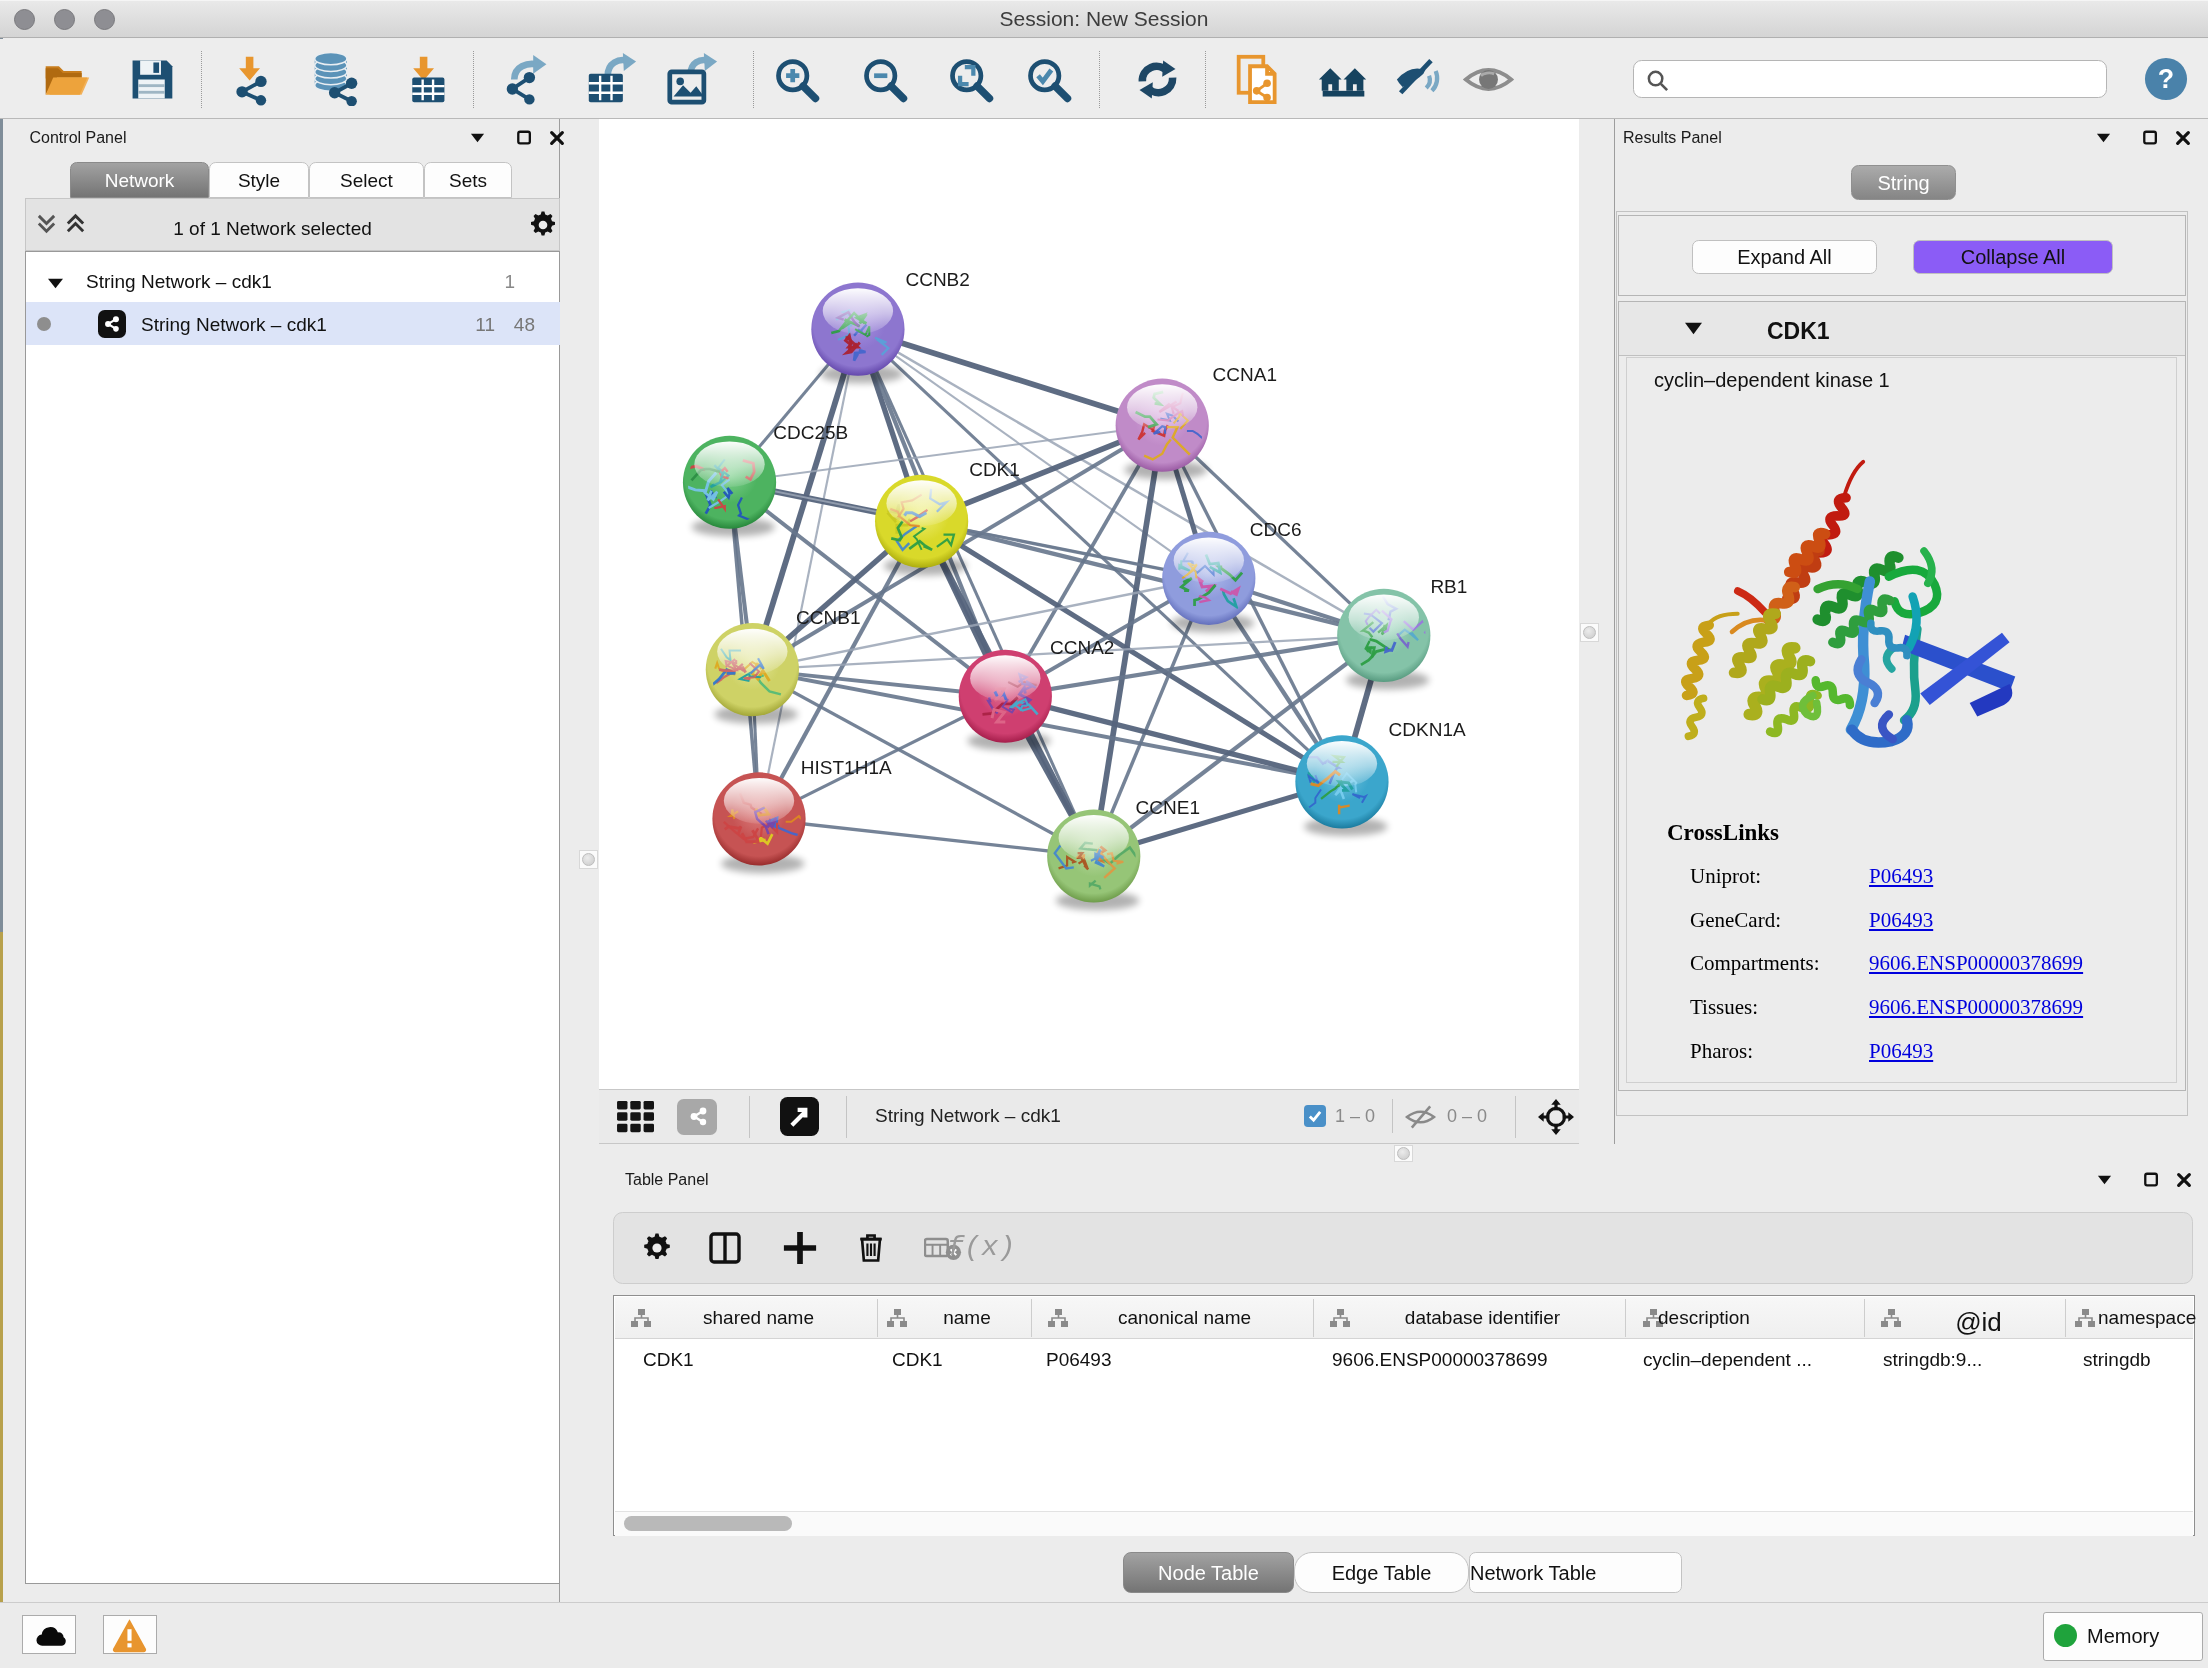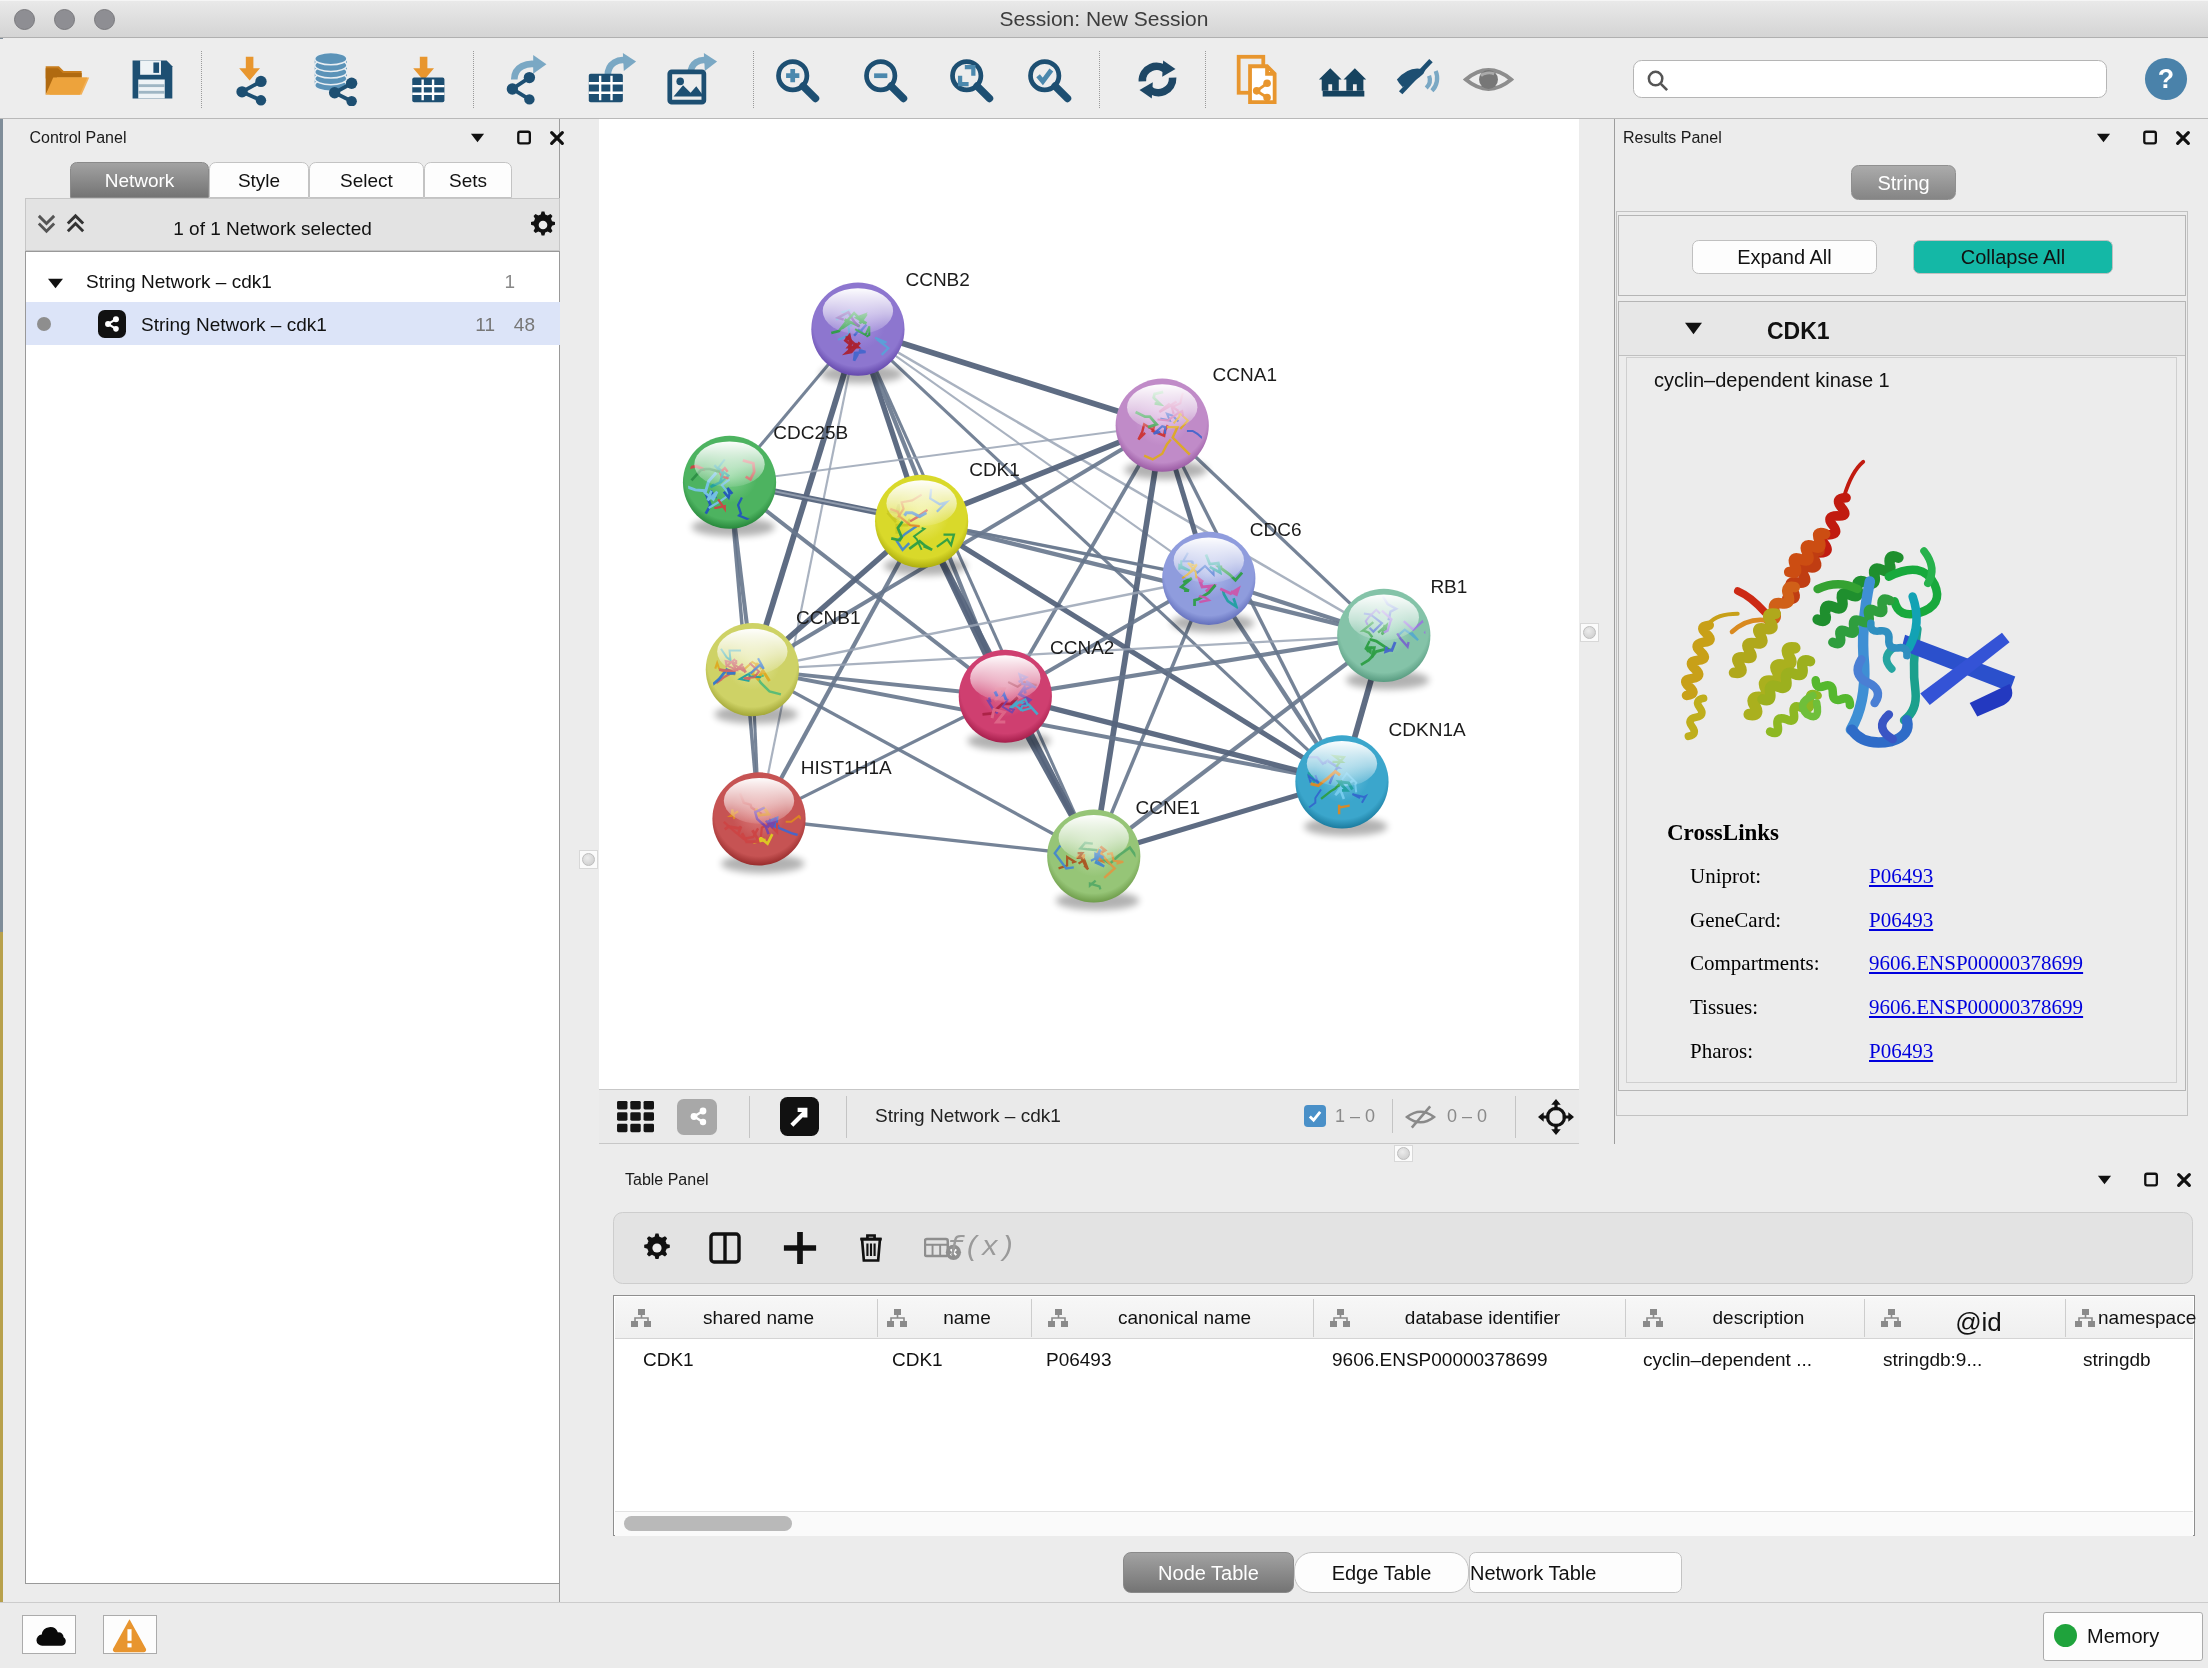--- a/index.html
+++ b/index.html
@@ -642,21 +642,21 @@
 <svg style="position:absolute;left:2142px;top:130px" width="17" height="16" viewBox="0 0 18 18">
     <rect x="2" y="2" width="13" height="13" fill="none" stroke="#111" stroke-width="2.6" rx="2"></rect>
   </svg>
 <svg style="position:absolute;left:2174px;top:130px" width="18" height="16" viewBox="0 0 18 18">
     <path d="M3 3 L15 15 M15 3 L3 15" stroke="#111" stroke-width="3.6" stroke-linecap="round"></path>
   </svg>
 <div class="abs" style="left:1851px;top:165px;width:105px;height:35px;background:linear-gradient(#ababab,#858585);border:1px solid #909090;border-radius:7.6px;color:#fff;font-size:20px;text-align:center;line-height:34px">String</div>
 <div class="abs" style="left:1616px;top:211px;width:572px;height:905px;border:1px solid #c2c2c2"></div>
 <div class="abs" style="left:1618px;top:215px;width:568px;height:81px;background:#ececec;border:1px solid #b5b5b5"></div>
 <div class="abs" style="left:1692px;top:240px;width:185px;height:34px;background:#fdfdfd;border:1px solid #c0c0c0;border-radius:6.7px;font-size:20px;text-align:center;line-height:32px;color:#111">Expand All</div>
-<div class="abs" style="left:1913px;top:240px;width:200px;height:34px;background:#14b8a6;border:1px solid #c0c0c0;border-radius:6.7px;font-size:20px;text-align:center;line-height:32px;color:#111">Collapse All</div>
+<div class="abs" style="left:1913px;top:240px;width:200px;height:34px;background:#8b5cf6;border:1px solid #c0c0c0;border-radius:6.7px;font-size:20px;text-align:center;line-height:32px;color:#111">Collapse All</div>
 <div class="abs" style="left:1618px;top:301px;width:568px;height:790px;background:#ececec;border:1px solid #b5b5b5"></div>
 <div class="abs" style="left:1619px;top:302px;width:566px;height:54px;background:#e7e7e7;border-bottom:1px solid #c0c0c0"></div>
 <svg style="position:absolute;left:1683px;top:320px" width="21" height="17" viewBox="0 0 22 18">
     <path d="M2 3 h18 l-9 12 z" fill="#111"></path>
   </svg>
 <div class="abs" style="left:1767px;top:318px;font-size:23px;font-weight:bold;color:#111">CDK1</div>
 <div class="abs" style="left:1626px;top:357px;width:551px;height:726px;background:#ececec;border:1px solid #cfcfcf">
     <div class="abs" style="left:27px;top:11.4px;font-size:20px;color:#111">cyclin–dependent kinase 1</div>
     <svg style="position:absolute;left:48px;top:98px" width="347" height="306" viewBox="0 0 365 322">
       <g>
@@ -785,21 +785,21 @@
 <div class="abs" style="left:1345px;top:1307px;width:275px;text-align:center;font-size:19px;color:#111">database identifier</div>
 <div class="abs" style="left:1625px;top:1299px;height:38px;border-left:1px solid #cdcdcd"></div>
 <svg style="position:absolute;left:1642px;top:1308px" width="22" height="20" viewBox="0 0 22 20">
     <g fill="#8a8a8a">
       <rect x="8" y="1" width="7" height="6"></rect>
       <rect x="1" y="13" width="7" height="6"></rect>
       <rect x="14" y="13" width="7" height="6"></rect>
     </g>
     <path d="M11.5 7 v3 M5 13 v-3 h13 v3" stroke="#8a8a8a" stroke-width="1.6" fill="none"></path>
   </svg>
-<div class="abs" style="left:1658px;top:1307px;width:201px;text-align:center;font-size:19px;color:#111">description</div>
+<div class="abs" style="left:1658px;top:1307px;width:201px;font-size:19px;color:#111">description</div>
 <div class="abs" style="left:1864px;top:1299px;height:38px;border-left:1px solid #cdcdcd"></div>
 <svg style="position:absolute;left:1880px;top:1308px" width="22" height="20" viewBox="0 0 22 20">
     <g fill="#8a8a8a">
       <rect x="8" y="1" width="7" height="6"></rect>
       <rect x="1" y="13" width="7" height="6"></rect>
       <rect x="14" y="13" width="7" height="6"></rect>
     </g>
     <path d="M11.5 7 v3 M5 13 v-3 h13 v3" stroke="#8a8a8a" stroke-width="1.6" fill="none"></path>
   </svg>
 <div class="abs" style="left:1897px;top:1307px;width:163px;text-align:center;font-size:26px;color:#111">@id</div>

